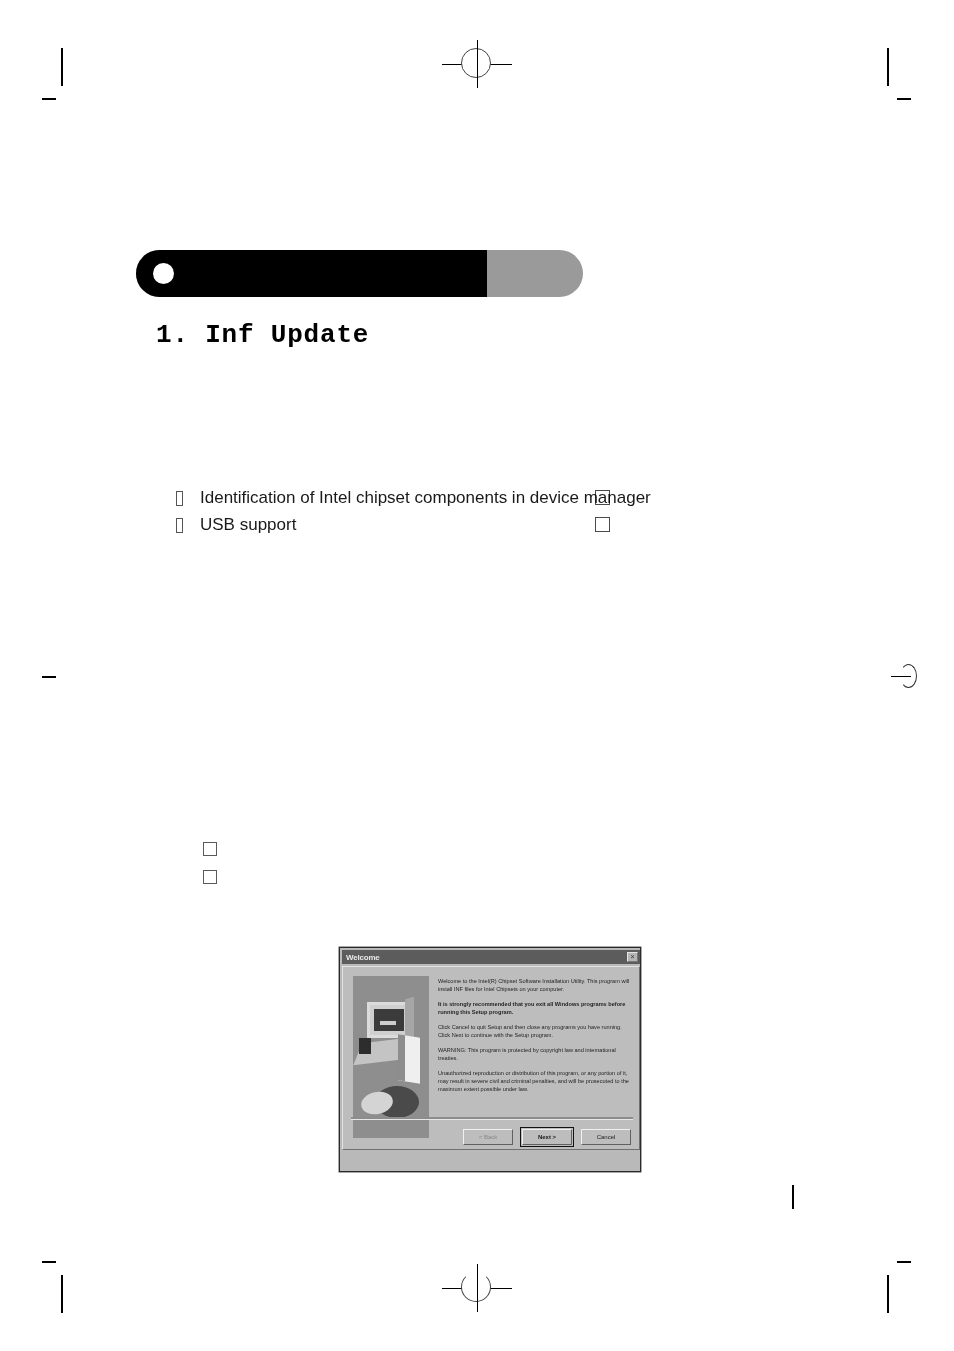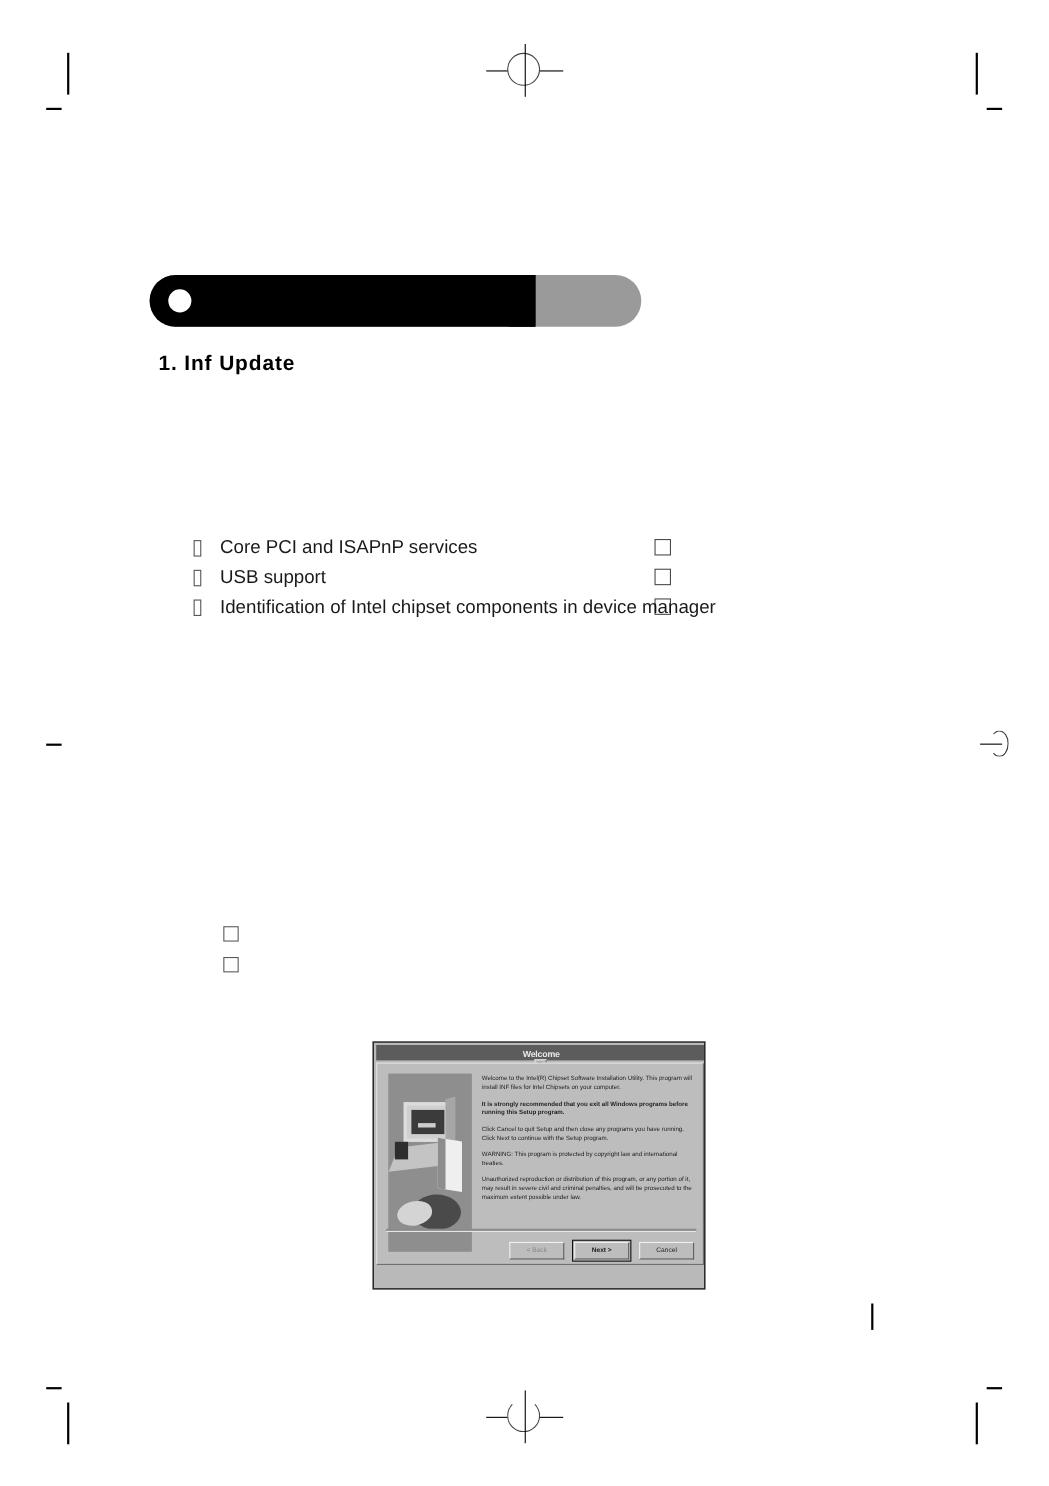--- a/index.html
+++ b/index.html
@@ -105,26 +105,26 @@
     width: 21px;
     height: 21px;
     background: #ffffff;
     border-radius: 50%;
     z-index: 3;
   }
 
   
   .section-title {
     position: absolute;
-    left: 144px;
+    left: 156px;
     top: 320px;
-    font-size: 19px;
+    font-size: 26px;
     font-weight: bold;
     letter-spacing: 0.8px;
-    font-family: Liberation Sans, sans-serif;
+    font-family: Liberation Mono, monospace;
     white-space: nowrap;
   }
 
   
   .feature-list {
     position: absolute;
     left: 176px;
     top: 488px;
     width: 620px;
   }
@@ -189,21 +189,20 @@
   .dlg-titlebar {
     position: absolute;
     left: 2px; top: 2px;
     width: 298px; height: 14px;
     background: #5c5c5c;
     display: flex;
     align-items: center;
     justify-content: space-between;
     padding: 4px 2px;
     box-sizing: border-box;
-    flex-direction: column;
   }
   .dlg-title {
     color: #e8e8e8;
     font-size: 8px;
     font-weight: bold;
     font-family: "Liberation Sans", sans-serif;
     letter-spacing: -0.2px;
     filter: blur(0.35px);
     padding-left: 2px;
   }
@@ -392,37 +391,32 @@
 <div class="header-bar">
   <div class="gray-pill"></div>
   <div class="black-pill"></div>
   <div class="dot"></div>
 </div>
 
 <div class="section-title">1.  Inf Update</div>
 
 <div class="feature-list">
 
-  <div class="feature-row">
+
+
+
+  <div class="feature-row last">
     <span class="bullet-box"></span>
-    <span class="feature-text">Core PCI and ISAPnP services</span>
+    <span class="feature-text">Identification of Intel chipset components in device manager</span>
     <span class="trailing-square"></span>
   </div>
-
-
 
   <div class="feature-row">
     <span class="bullet-box"></span>
     <span class="feature-text">USB support</span>
-    <span class="trailing-square"></span>
-  </div>
-
-  <div class="feature-row last">
-    <span class="bullet-box"></span>
-    <span class="feature-text">Identification of Intel chipset components in device manager</span>
     <span class="trailing-square"></span>
   </div>
 
 </div>
 
 <div class="stray-square" style="left:203px; top:842px;"></div>
 <div class="stray-square" style="left:203px; top:870px;"></div>
 
 <div class="dialog-shot">
 

